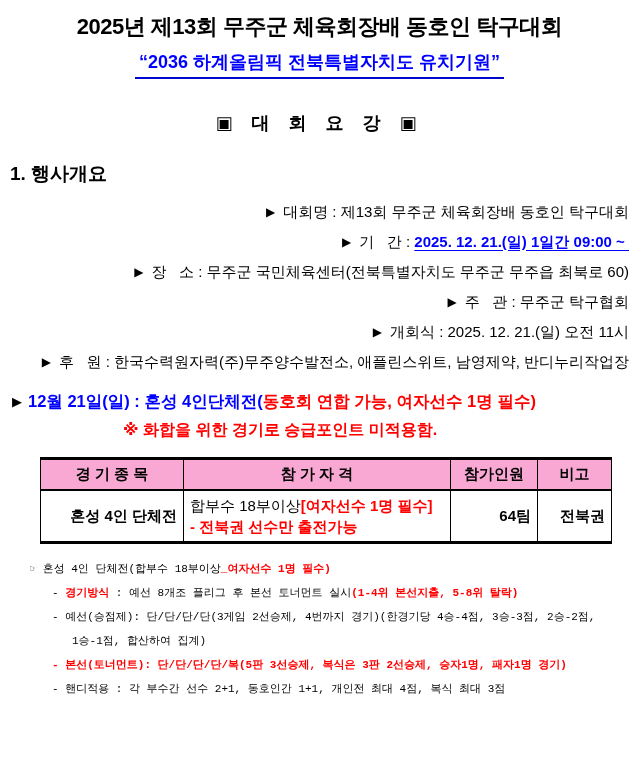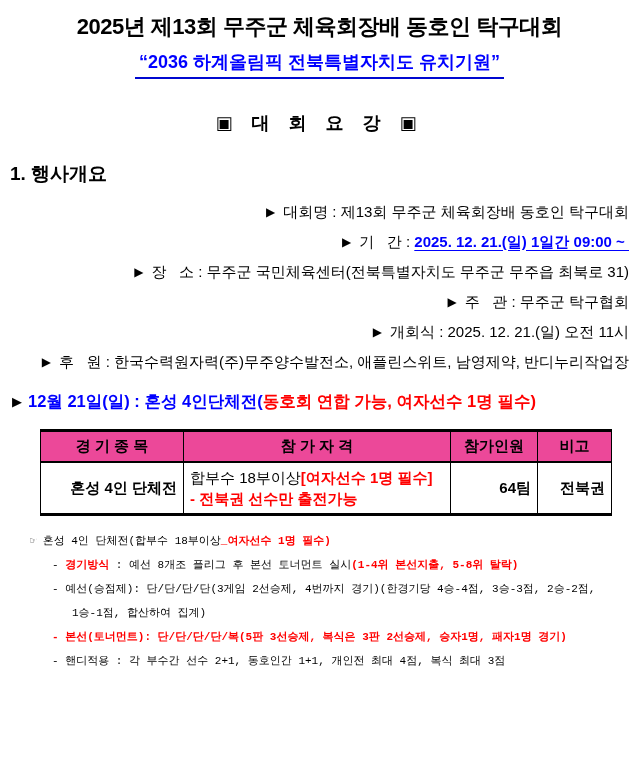--- a/index.html
+++ b/index.html
@@ -27,21 +27,21 @@
   .bold{font-weight:bold;}
   .u{text-decoration:underline;text-underline-offset:3px;}
 
   .day-line{font-size:16.5px;font-weight:bold;margin:14px 0 0 2px;white-space:pre;}
   .day-line .marker{font-size:13px;margin-right:6px;color:#000;vertical-align:1px;}
   .note-line{font-size:16px;font-weight:bold;color:#ff0000;margin:7px 0 0 113px;}
 
   table.event{border-collapse:collapse;margin:16px 0 0 30px;width:572px;
     border-top:3px solid #000;border-bottom:3px solid #000;}
   table.event th{
-    background:#ec4899;border:1px solid #000;border-top:none;
+    background:#f9a8d4;border:1px solid #000;border-top:none;
     border-bottom:2.5px solid #000;font-size:15px;font-weight:bold;
     padding:5px 2px;white-space:pre;
   }
   table.event td{border:1px solid #000;border-bottom:none;font-size:15px;padding:4px 6px;}
   table.event th:first-child, table.event td:first-child{border-left:1.5px solid #000;}
   table.event th:last-child, table.event td:last-child{border-right:1.5px solid #000;}
   .c{text-align:right;}
   .cell-line{line-height:21px;white-space:pre;}
 
   .notes{margin-top:12px;}
@@ -60,28 +60,29 @@
   <div class="subtitle-wrap">
     <span class="subtitle">“2036 하계올림픽 전북특별자치도 유치기원”</span>
   </div>
   <div class="overview">▣ 대 회 요 강 ▣</div>
 
   <div class="sec-heading">1. 행사개요</div>
 
   <div class="s1-items">
     <p class="item"><span class="marker">▶</span><span>대회명</span><span> : </span><span>제13회 무주군 체육회장배 동호인 탁구대회</span></p>
     <p class="item"><span class="marker">▶</span><span>기   간</span><span> : </span><span class="blue bold u">2025. 12. 21.(일) 1일간 09:00 ~ </span></p>
-    <p class="item"><span class="marker">▶</span><span>장   소</span><span> : </span><span>무주군 국민체육센터(전북특별자치도 무주군 무주읍 최북로 31)</span></p>
+    <p class="item"><span class="marker">▶</span><span>장   소</span><span> : </span><span>무주군 국민체육센터(전북특별자치도 무주군 무주읍 최북로 60)</span></p>
     <p class="item"><span class="marker">▶</span><span>주   관</span><span> : </span><span>무주군 탁구협회</span></p>
     <p class="item"><span class="marker">▶</span><span>개회식</span><span> : </span><span>2025. 12. 21.(일) 오전 11시</span></p>
     <p class="item"><span class="marker">▶</span><span>후   원</span><span> : </span><span>한국수력원자력(주)무주양수발전소, 애플린스위트, 남영제약, 반디누리작업장</span></p>
   </div>
 
 
   <p class="day-line"><span class="marker">▶</span><span class="blue">12월 21일(일) : 혼성 4인단체전(</span><span class="red">동호회 연합 가능, 여자선수 1명 필수)</span></p>
+  <p class="note-line">※ 화합을 위한 경기로 승급포인트 미적용함.</p>
 
   <table class="event">
     <thead>
       <tr>
         <th style="width:138px;">경 기 종 목</th>
         <th style="width:262px;">참 가 자 격</th>
         <th style="width:82px;">참가인원</th>
         <th>비고</th>
       </tr>
     </thead>

